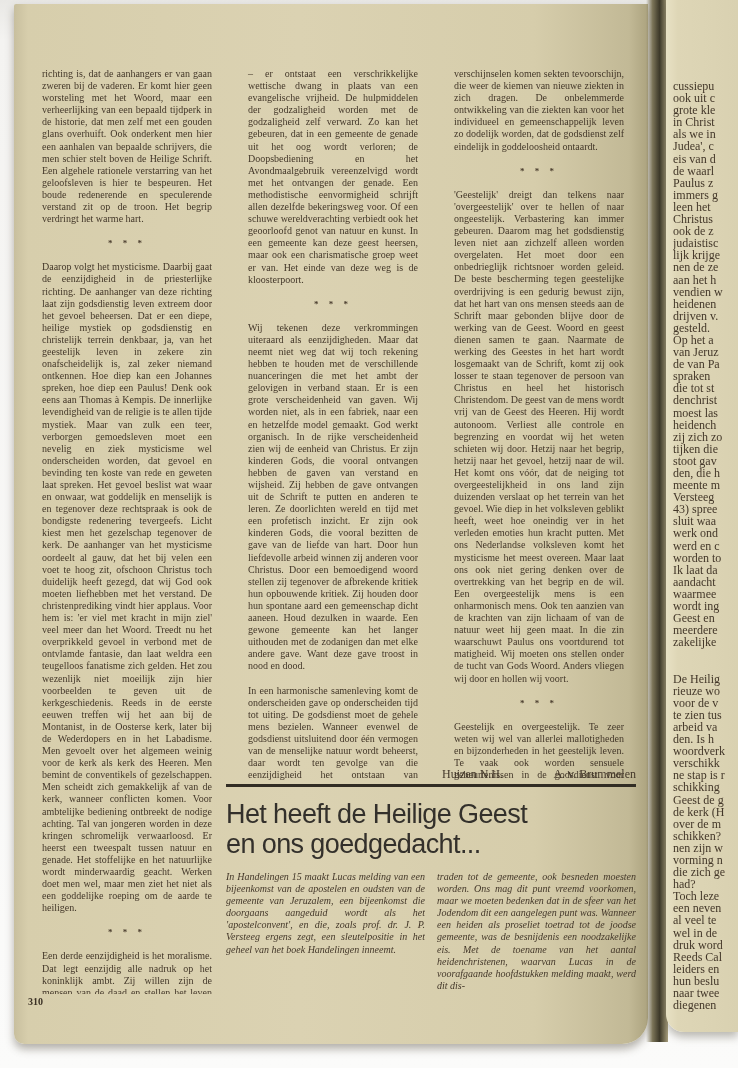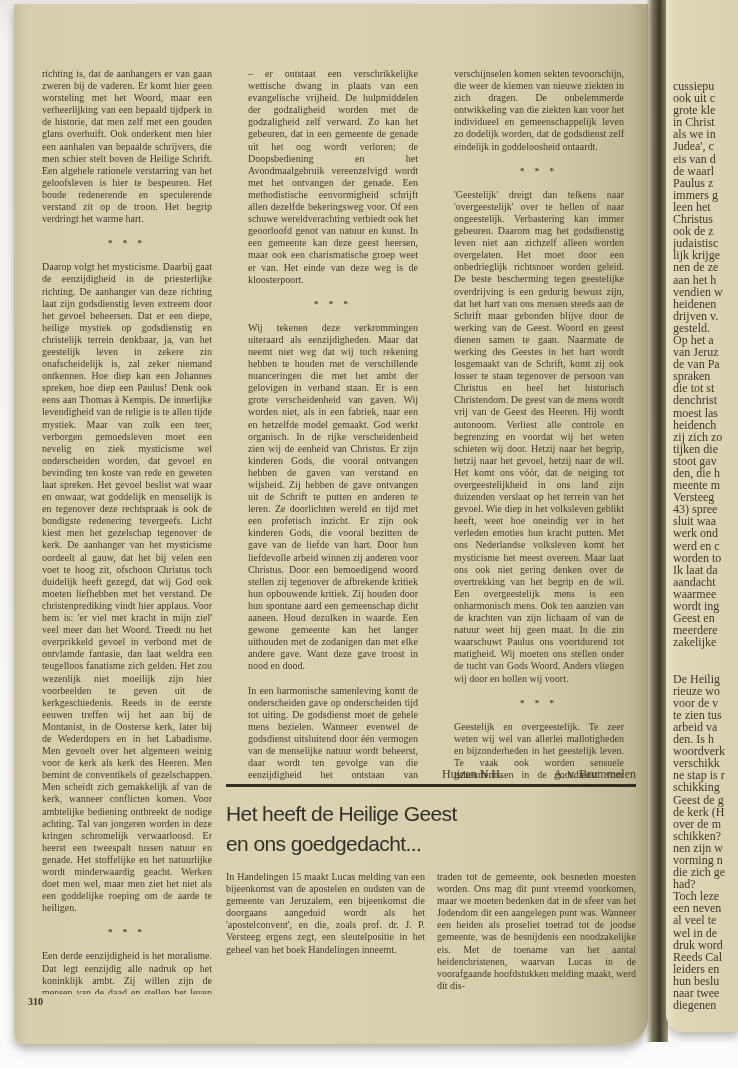--- a/index.html
+++ b/index.html
@@ -37,23 +37,23 @@
     margin:9px 0 9px 0;color:#4a3d2e;
   }
   .byline{
     position:absolute;bottom:2px;left:0;right:0;
     display:flex;justify-content:space-between;font-size:12px;color:#433729;
   }
   .article2{position:absolute;left:212px;top:780px;width:410px;}
   .rule{height:3px;background:#322d24;margin:0 0 12px 0;}
   .a2-title{
     font-family:"Liberation Sans",sans-serif;font-weight:400;
-    font-size:21px;line-height:30px;letter-spacing:-.6px;color:#33302b;margin:0;
+    font-size:27px;line-height:30px;letter-spacing:-.6px;color:#33302b;margin:0;
   }
-  .a2-cols{display:flex;gap:12px;margin-top:12px;}
+  .a2-cols{display:flex;gap:12px;margin-top:12px;font-style:italic;}
   .a2-col{
     width:199px;height:128px;overflow:hidden;
     font-size:10px;line-height:12.1px;color:#433729;text-align:justify;
   }
   .a2-col p{margin:0;}
   .page-num{
     position:absolute;left:14px;top:992px;
     font-size:10px;font-weight:bold;color:#3a3024;
   }
   .rp-text{

